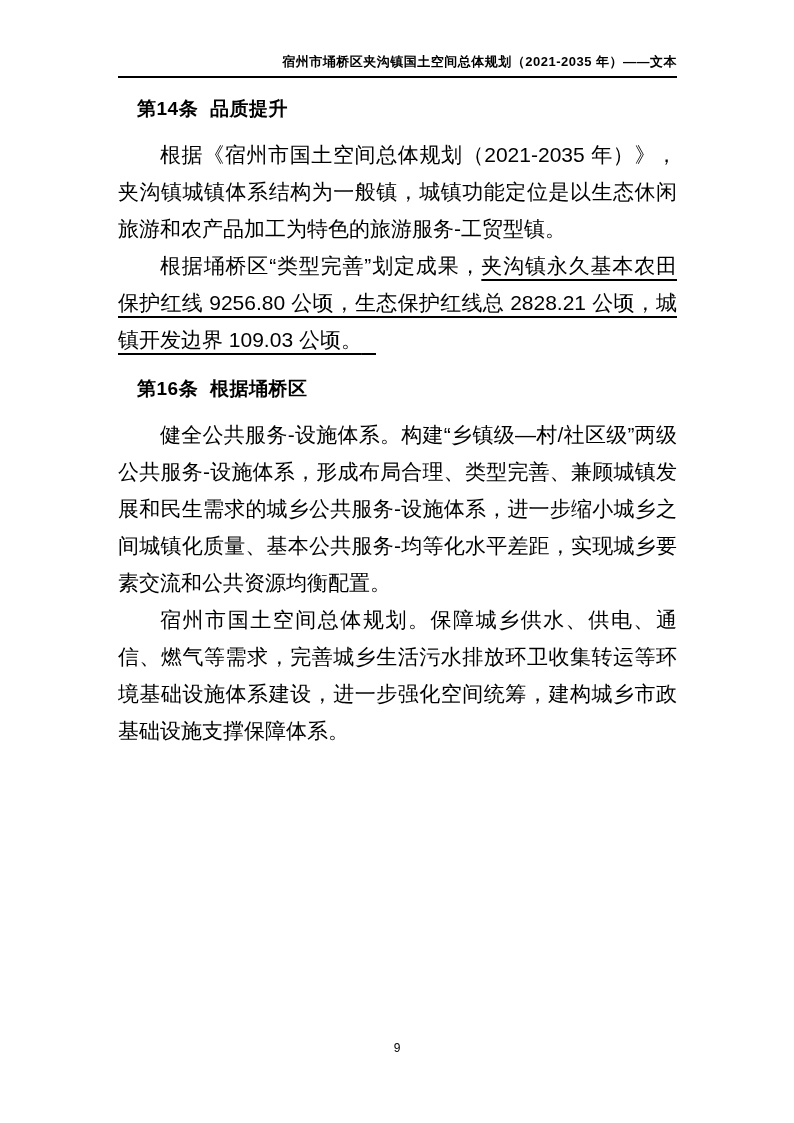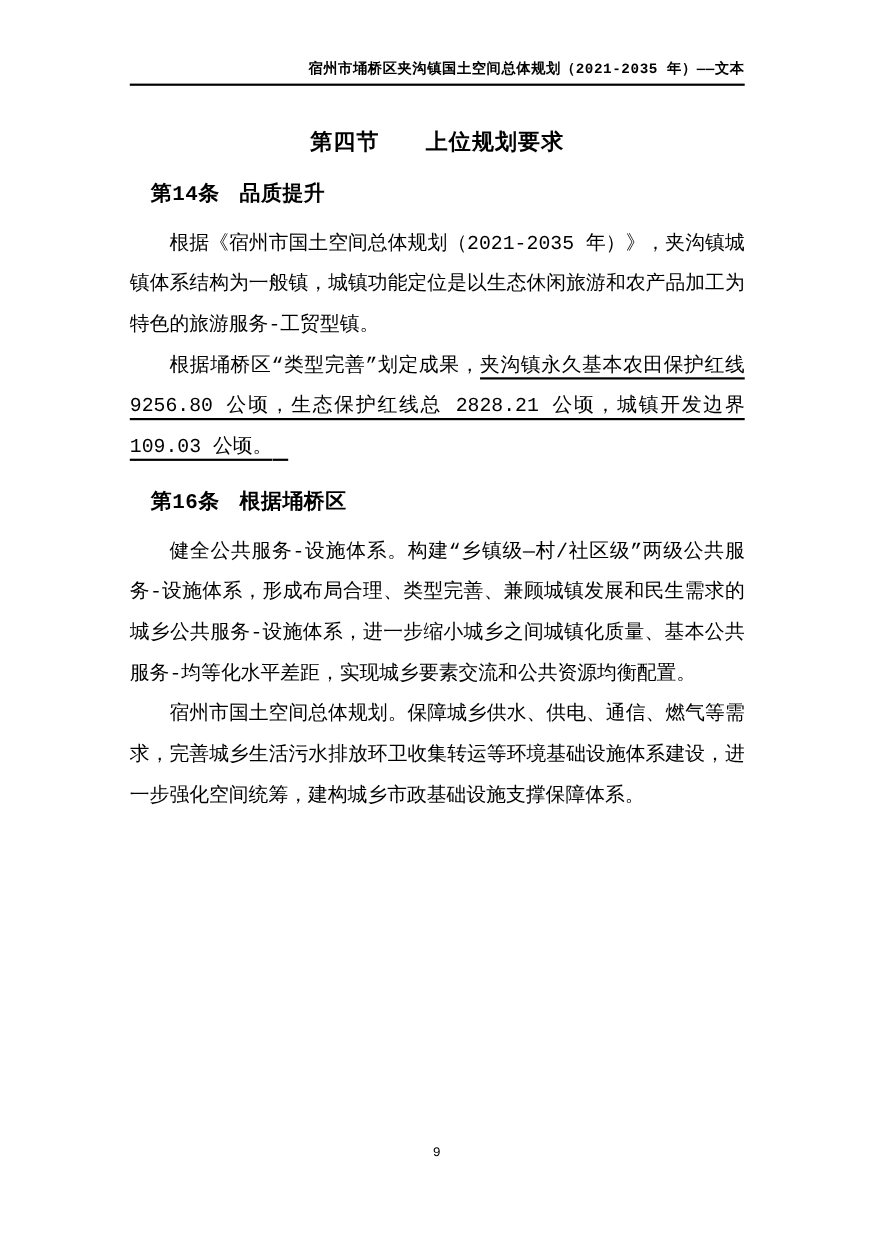--- a/index.html
+++ b/index.html
@@ -6,21 +6,21 @@
   .page {
     position: relative;
     width: 794px;
     height: 1123px;
     margin: 0 auto;
     background: #ffffff;
     color: #000000;
     box-sizing: border-box;
     padding: 0 117px 0 118px;
     overflow: hidden;
-    font-family: Liberation Mono, monospace;
+    font-family: Liberation Sans, sans-serif;
   }
   .page-header {
     padding-top: 53px;
     padding-bottom: 5px;
     border-bottom: 2px solid #000000;
     text-align: right;
   }
   .header-text {
     font-size: 13px;
     font-weight: bold;
@@ -37,21 +37,21 @@
   }
   .article-heading {
     font-size: 19px;
     font-weight: bold;
     line-height: 30px;
     margin: 16px 0 12px 19px;
     word-spacing: 6px;
     letter-spacing: 0.5px;
   }
   .body-para {
-    font-size: 18px;
+    font-size: 21px;
     line-height: 37px;
     margin: 0;
     text-align: justify;
     text-indent: 2em;
   }
   .underlined {
     text-decoration: underline;
     text-decoration-thickness: 2px;
     text-underline-offset: 6px;
     text-decoration-skip-ink: none;
@@ -76,21 +76,20 @@
 <body>
 
 <div class="page">
 
   <header class="page-header">
     <div class="header-text">宿州市埇桥区夹沟镇国土空间总体规划（2021-2035 年）——文本</div>
   </header>
 
   <main>
 
-    <h1 class="section-title">第四节　　上位规划要求</h1>
 
     <h2 class="article-heading">第14条 品质提升</h2>
     <p class="body-para">根据《宿州市国土空间总体规划（2021-2035 年）》，夹沟镇城镇体系结构为一般镇，城镇功能定位是以生态休闲旅游和农产品加工为特色的旅游服务-工贸型镇。</p>
 
     <p class="body-para"><span>根据埇桥区“类型完善”划定成果，</span><span class="underlined">夹沟镇永久基本农田保护红线 9256.80 公顷，生态保护红线总 2828.21 公顷，城镇开发边界 109.03 公顷。</span><span class="u-stub"></span></p>
 
     <h2 class="article-heading">第16条 根据埇桥区</h2>
     <p class="body-para">健全公共服务-设施体系。构建“乡镇级—村/社区级”两级公共服务-设施体系，形成布局合理、类型完善、兼顾城镇发展和民生需求的城乡公共服务-设施体系，进一步缩小城乡之间城镇化质量、基本公共服务-均等化水平差距，实现城乡要素交流和公共资源均衡配置。</p>
     <p class="body-para">宿州市国土空间总体规划。保障城乡供水、供电、通信、燃气等需求，完善城乡生活污水排放环卫收集转运等环境基础设施体系建设，进一步强化空间统筹，建构城乡市政基础设施支撑保障体系。</p>
 

